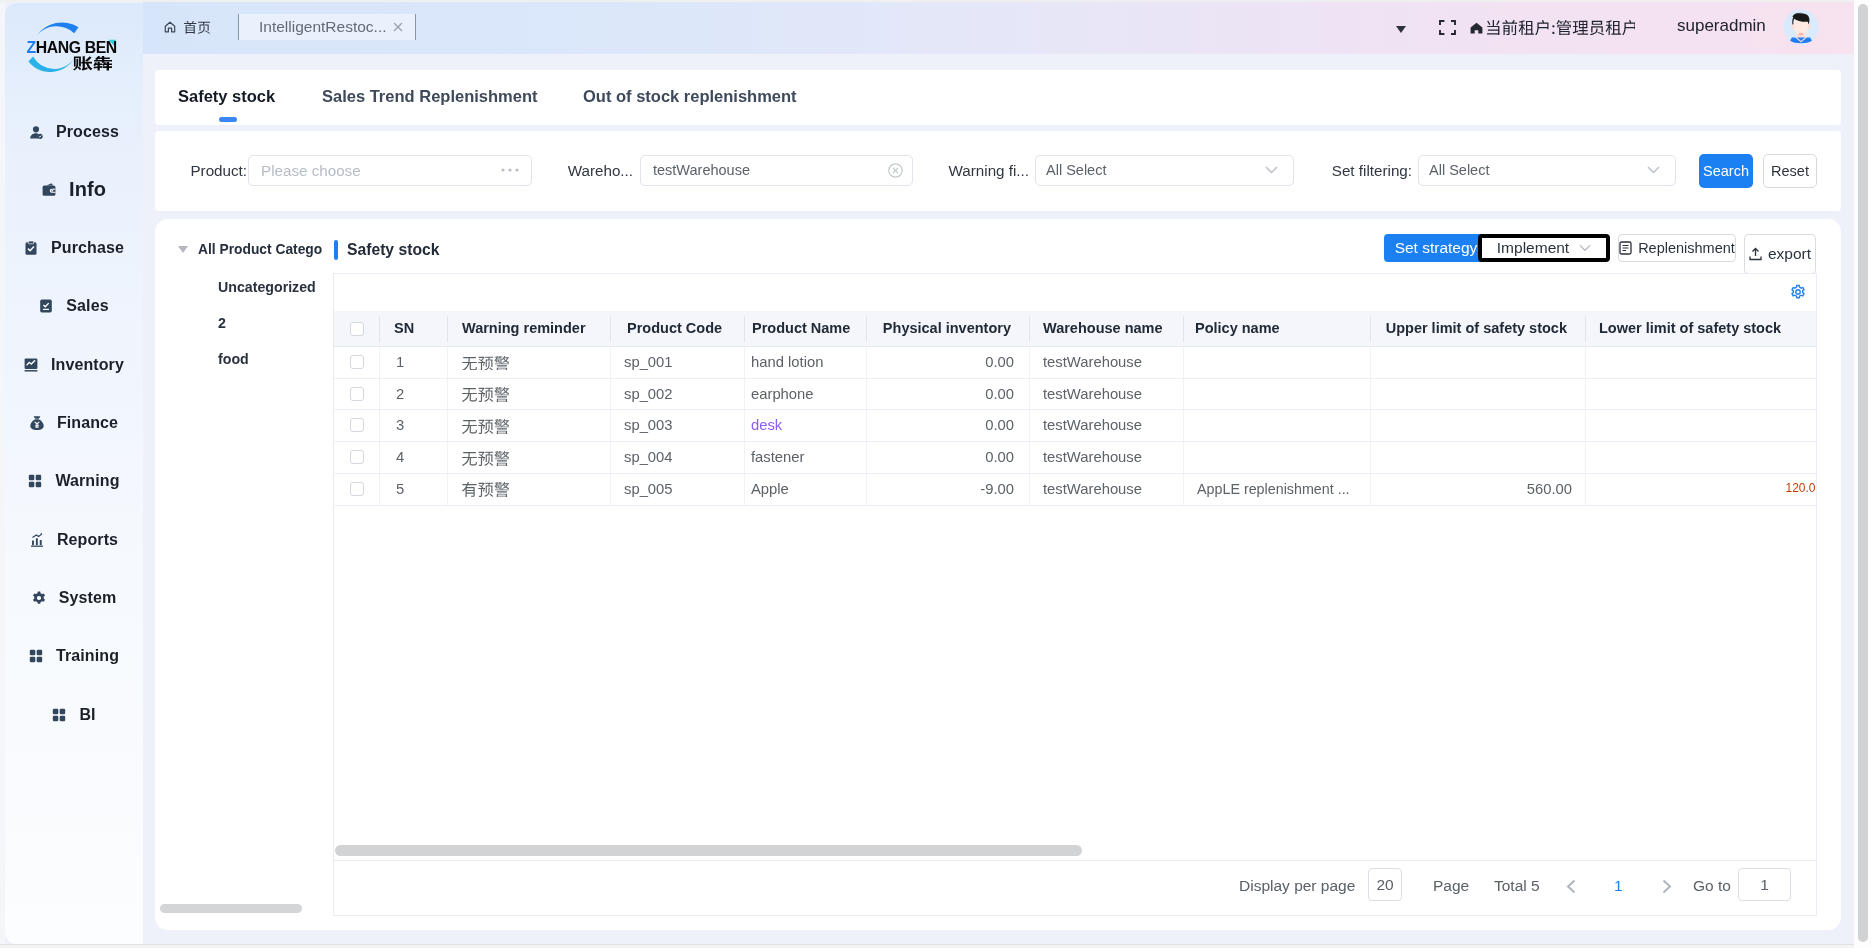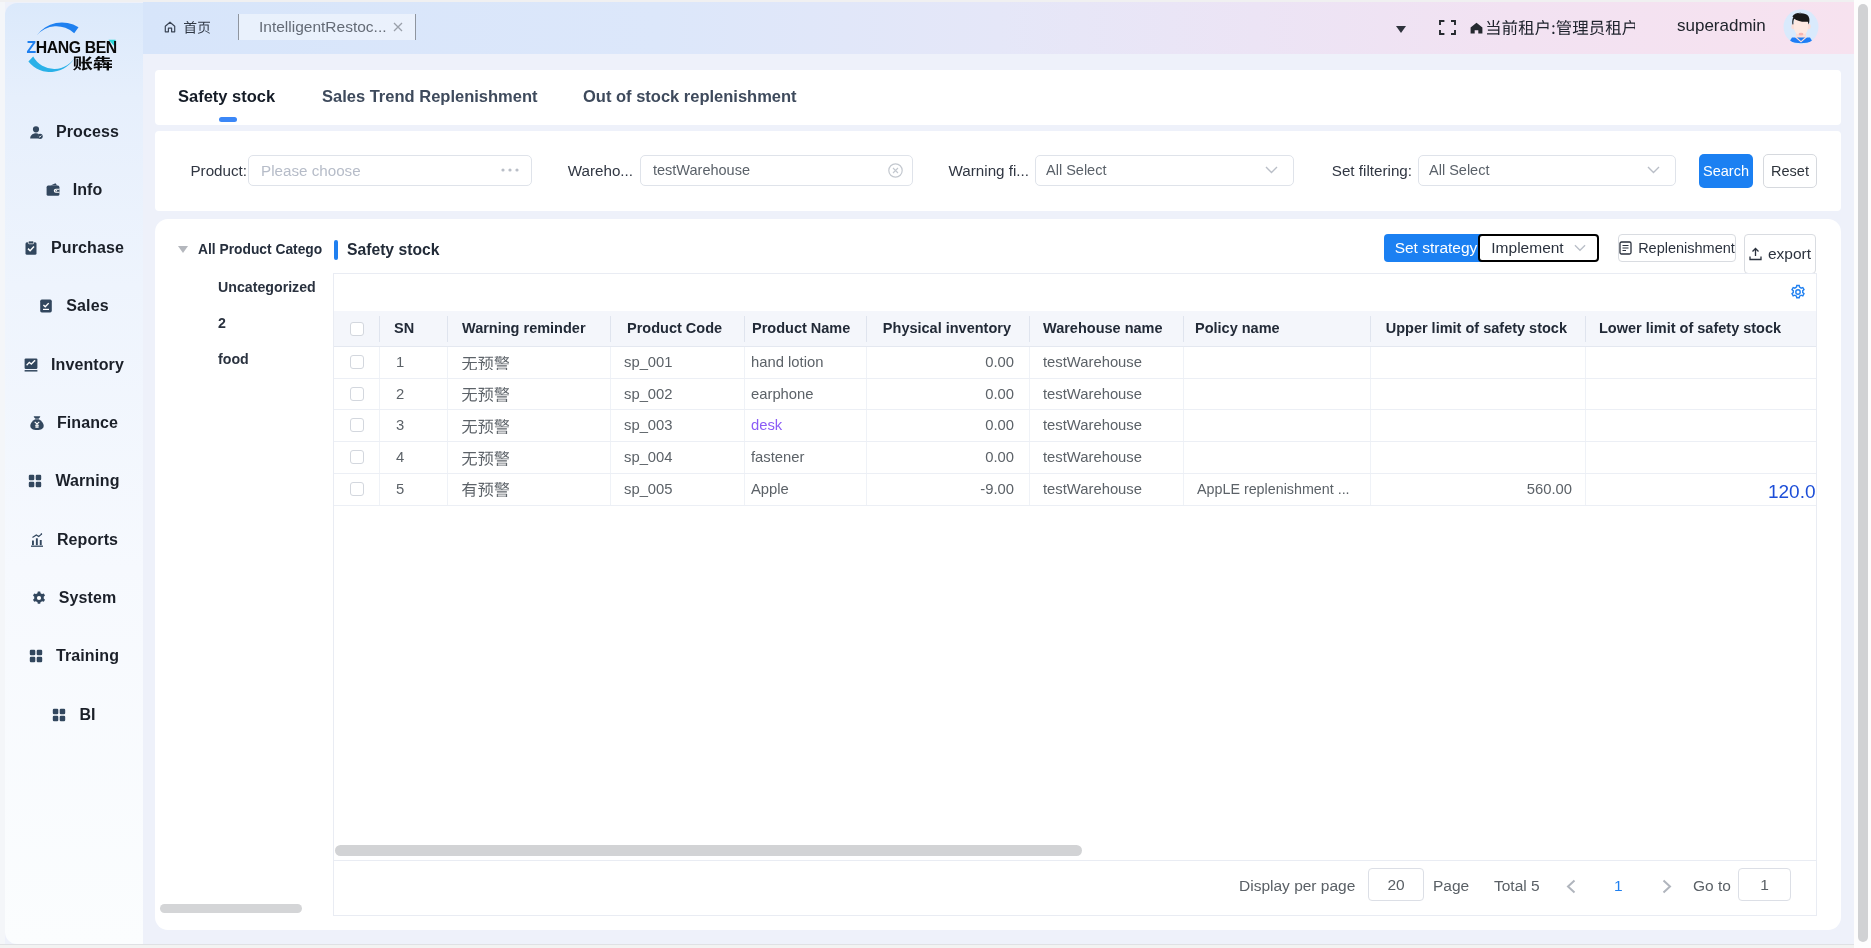--- a/index.html
+++ b/index.html
@@ -31,21 +31,21 @@
     <span style="font-size:16px;font-weight:bold;color:#1b2029;letter-spacing:0.1px">Process</span>
   </div>
 <div class="abs" style="left:4px;top:175.8px;width:139px;height:28px;display:flex;align-items:center;justify-content:center;gap:12px;">
     <svg width="16" height="16" viewBox="0 0 16 16" style="flex:none">
       <path d="M5.5 3.5l5-2.3 1.6 2.3z" fill="#32475e"></path>
       <rect x="1.6" y="3.6" width="12.8" height="10.2" rx="1.6" fill="#32475e"></rect>
       <path d="M14.4 6.8h-3.6a2 2 0 0 0 0 4h3.6z" fill="#fff"></path>
       <path d="M14.4 7.8h-3.2a1 1 0 0 0 0 2h3.2z" fill="#32475e"></path>
       <circle cx="11.4" cy="8.8" r=".8" fill="#fff"></circle>
     </svg>
-    <span style="font-size:16px;font-weight:bold;color:#1b2029;letter-spacing:0.1px">Info</span>
+    <span style="font-size:20px;font-weight:bold;color:#1b2029;letter-spacing:0.1px">Info</span>
   </div>
 <div class="abs" style="left:4px;top:234.1px;width:139px;height:28px;display:flex;align-items:center;justify-content:center;gap:12px;">
     <svg width="16" height="16" viewBox="0 0 16 16" style="flex:none">
       <rect x="2.5" y="2.2" width="11" height="12.6" rx="1.5" fill="#32475e"></rect>
       <rect x="5.3" y="1" width="5.4" height="2.8" rx=".9" fill="#32475e" stroke="#fff" stroke-width=".7"></rect>
       <path d="M5 8.6l2.1 2.1 3.9-4.2" stroke="#fff" stroke-width="1.5" fill="none"></path>
     </svg>
     <span style="font-size:16px;font-weight:bold;color:#1b2029;letter-spacing:0.1px">Purchase</span>
   </div>
 <div class="abs" style="left:4px;top:292.4px;width:139px;height:28px;display:flex;align-items:center;justify-content:center;gap:12px;">
@@ -198,21 +198,21 @@
 <div class="abs" style="left:218px;top:315px;font-size:14.2px;font-weight:bold;color:#2a323f;">2</div>
 <div class="abs" style="left:218px;top:351px;font-size:14.2px;font-weight:bold;color:#2a323f;">food</div>
 <div class="abs" style="left:160px;top:904px;width:142px;height:9px;border-radius:4.5px;background:#d4d5d7;"></div>
 <div class="abs" style="left:333.5px;top:239.5px;width:4.5px;height:20px;border-radius:2px;background:#2080f0;"></div>
 <div class="abs" style="left:347px;top:241px;font-size:15.7px;font-weight:bold;color:#222b38;">Safety stock</div>
 <div class="btn" style="left:1344px;top:234px;width:126px;height:28px;background:#1b80f2;color:#fff;gap:7px;margin-left:40px;">Set strategy
 <svg width="15" height="15" viewBox="0 0 16 16">
       <path d="M6.8 1.5h2.4l.4 1.7a5 5 0 0 1 1.5.9l1.7-.6 1.2 2.1-1.3 1.2a5 5 0 0 1 0 1.7l1.3 1.2-1.2 2.1-1.7-.6a5 5 0 0 1-1.5.9l-.4 1.7H6.8l-.4-1.7a5 5 0 0 1-1.5-.9l-1.7.6-1.2-2.1 1.3-1.2a5 5 0 0 1 0-1.7L2 5.6l1.2-2.1 1.7.6a5 5 0 0 1 1.5-.9z" fill="none" stroke="#fff" stroke-width="1.2"></path>
       <circle cx="8" cy="8" r="2.1" fill="none" stroke="#fff" stroke-width="1.2"></circle>
     </svg></div>
-<div class="btn" style="left:1478px;top:234px;width:121px;height:28px;background:#fff;border:2px solid #000000;color:#2b323e;gap:10px;">Implement
+<div class="btn" style="left:1478px;top:234px;width:132px;height:28px;background:#fff;border:4px solid #000000;color:#2b323e;gap:10px;">Implement
 <svg width="12" height="8" viewBox="0 0 13 8">
       <path d="M1 1l5.5 5.5L12 1" stroke="#b9bec7" stroke-width="1.4" fill="none"></path>
     </svg></div>
 <div class="btn" style="left:1618px;top:234px;width:118px;height:28px;background:#fff;border:1px solid #d9dce1;color:#2b323e;gap:6px;font-size:14.5px;">
 <svg width="13" height="14" viewBox="0 0 13 14">
       <rect x="1" y="1" width="11" height="12" rx="1.5" fill="none" stroke="#2b323e" stroke-width="1.3"></rect>
       <path d="M3.5 4.5h6M3.5 7h6M3.5 9.5h3.5" stroke="#2b323e" stroke-width="1.1"></path>
     </svg>Replenishment</div>
 <div class="btn" style="left:1744px;top:234px;width:72px;height:40px;background:#fff;border:1px solid #d9dce1;color:#2b323e;gap:6px;">
 <svg width="13" height="14" viewBox="0 0 13 14">
@@ -298,25 +298,25 @@
 <div class="abs" style="left:396px;top:480.7px;font-size:14.8px;color:#5c6268;">5</div>
 <svg style="position:absolute;left:461.9px;top:482.4px" width="47.3" height="14.9" viewBox="0.6 -13.6 47.3 14.9" preserveAspectRatio="none">
     <path d="M6.3 -13.6C6.1 -12.9 5.9 -12.2 5.6 -11.5H1.0V-10.4H5.1C4.1 -8.2 2.6 -6.3 0.6 -4.9C0.9 -4.7 1.3 -4.3 1.4 -4.0C2.4 -4.7 3.4 -5.6 4.1 -6.6V1.3H5.3V-1.9H12.1V-0.2C12.1 0.0 12.0 0.1 11.8 0.1C11.5 0.1 10.5 0.1 9.4 0.1C9.6 0.4 9.7 0.9 9.8 1.2C11.2 1.2 12.1 1.2 12.6 1.1C13.2 0.9 13.3 0.5 13.3 -0.2V-8.5H5.4C5.8 -9.1 6.1 -9.7 6.4 -10.4H15.2V-11.5H6.9C7.2 -12.1 7.4 -12.7 7.6 -13.3ZM5.3 -4.7H12.1V-3.0H5.3ZM5.3 -5.7V-7.4H12.1V-5.7Z M27.1 -8.0V-4.8C27.1 -3.1 26.7 -0.9 22.8 0.3C23.1 0.6 23.4 1.0 23.6 1.2C27.7 -0.3 28.2 -2.7 28.2 -4.8V-8.0ZM27.9 -1.4C29.0 -0.6 30.3 0.6 30.9 1.3L31.8 0.4C31.1 -0.3 29.8 -1.4 28.8 -2.2ZM17.6 -9.8C18.6 -9.2 19.9 -8.3 20.8 -7.6H16.8V-6.5H19.5V-0.2C19.5 0.0 19.4 0.1 19.2 0.1C19.0 0.1 18.2 0.1 17.4 0.1C17.5 0.4 17.7 0.9 17.8 1.3C18.9 1.3 19.6 1.2 20.1 1.1C20.5 0.9 20.7 0.5 20.7 -0.1V-6.5H22.4C22.1 -5.7 21.8 -4.8 21.5 -4.1L22.4 -3.9C22.8 -4.8 23.3 -6.2 23.8 -7.5L23.0 -7.7L22.8 -7.6H21.7L22.0 -8.0C21.7 -8.3 21.2 -8.7 20.6 -9.1C21.5 -10.0 22.6 -11.2 23.3 -12.4L22.5 -12.9L22.3 -12.8H17.2V-11.7H21.5C21.0 -11.0 20.3 -10.2 19.7 -9.7L18.3 -10.6ZM24.3 -10.2V-2.5H25.4V-9.1H29.9V-2.5H31.1V-10.2H27.9L28.5 -11.8H31.7V-12.9H23.7V-11.8H27.2C27.1 -11.3 26.9 -10.7 26.8 -10.2Z M35.5 -3.2V-2.4H45.5V-3.2ZM35.5 -4.6V-3.9H45.5V-4.6ZM35.4 -1.7V1.3H36.5V0.8H44.5V1.3H45.7V-1.7ZM36.5 0.1V-1.0H44.5V0.1ZM39.6 -6.9C39.7 -6.7 39.9 -6.4 40.0 -6.1H33.5V-5.3H47.5V-6.1H41.3C41.1 -6.5 40.9 -6.9 40.6 -7.2ZM34.8 -11.6C34.5 -10.8 33.9 -9.9 32.9 -9.3C33.2 -9.2 33.5 -8.8 33.6 -8.6C33.9 -8.8 34.1 -9.0 34.3 -9.2V-7.0H35.2V-7.4H37.6C37.7 -7.2 37.8 -7.0 37.8 -6.8C38.2 -6.8 38.7 -6.8 38.9 -6.8C39.3 -6.8 39.5 -6.9 39.7 -7.1C40.0 -7.5 40.1 -8.3 40.2 -10.6C40.3 -10.7 40.3 -11.0 40.3 -11.0H35.6L35.8 -11.5L35.6 -11.5H36.2V-12.1H38.0V-11.5H39.1V-12.1H41.0V-12.9H39.1V-13.6H38.0V-12.9H36.2V-13.6H35.2V-12.9H33.3V-12.1H35.2V-11.6ZM42.7 -13.6C42.3 -12.2 41.4 -10.9 40.3 -10.1C40.6 -9.9 41.0 -9.6 41.2 -9.5C41.5 -9.8 41.9 -10.2 42.2 -10.6C42.6 -9.9 43.0 -9.3 43.5 -8.8C42.8 -8.3 41.9 -7.9 40.9 -7.7C41.1 -7.5 41.4 -7.0 41.5 -6.8C42.5 -7.1 43.5 -7.6 44.3 -8.2C45.1 -7.5 46.1 -6.9 47.3 -6.6C47.4 -6.9 47.7 -7.3 48.0 -7.5C46.9 -7.8 45.9 -8.2 45.1 -8.8C45.7 -9.5 46.3 -10.4 46.6 -11.4H47.8V-12.3H43.2C43.4 -12.6 43.6 -13.0 43.7 -13.4ZM45.5 -11.4C45.3 -10.6 44.8 -10.0 44.3 -9.4C43.7 -10.0 43.2 -10.7 42.8 -11.4ZM39.2 -10.3C39.1 -8.6 39.0 -7.9 38.8 -7.7C38.7 -7.6 38.6 -7.6 38.5 -7.6L38.1 -7.6V-9.8H34.8L35.2 -10.3ZM35.2 -9.1H37.1V-8.1H35.2Z" fill="#5c6268"></path>
   </svg>
 <div class="abs" style="left:624px;top:480.7px;font-size:14.8px;color:#5c6268;">sp_005</div>
 <div class="abs" style="left:751px;top:480.7px;font-size:14.8px;color:#5c6268;">Apple</div>
 <div class="abs" style="right:857px;top:480.7px;font-size:14.8px;color:#5c6268;">-9.00</div>
 <div class="abs" style="left:1043px;top:480.7px;font-size:14.8px;color:#5c6268;">testWarehouse</div>
 <div class="abs" style="left:1197px;top:480.7px;font-size:14.3px;color:#5c6268;">AppLE replenishment ...</div>
 <div class="abs" style="right:299px;top:480.7px;font-size:14.8px;color:#5c6268;">560.00</div>
-<div class="abs" style="right:55.5px;top:480.7px;font-size:19px;color:#1d4ed8;">120.0</div>
+<div class="abs" style="right:55.5px;top:480.7px;font-size:12px;color:#c2410c;">120.0</div>
 <div class="abs" style="left:335px;top:845px;width:747px;height:11px;border-radius:5.5px;background:#d2d3d5;"></div>
 <div class="abs" style="left:333px;top:860px;width:1484px;height:1px;background:#e9ecf3;"></div>
 <div class="abs" style="left:1239px;top:877px;font-size:15.5px;color:#5a6066;">Display per page</div>
-<div class="abs" style="left:1368px;top:868px;width:56px;height:33px;border:1px solid #dcdfe6;border-radius:4px;display:flex;align-items:center;justify-content:center;font-size:15.5px;color:#5a6066;">20</div>
+<div class="abs" style="left:1368px;top:868px;width:34px;height:33px;border:1px solid #dcdfe6;border-radius:4px;display:flex;align-items:center;justify-content:center;font-size:15.5px;color:#5a6066;">20</div>
 <div class="abs" style="left:1433px;top:877px;font-size:15.5px;color:#5a6066;">Page</div>
 <div class="abs" style="left:1494px;top:877px;font-size:15.5px;color:#5a6066;">Total 5</div>
 <svg class="abs" style="left:1566px;top:879px" width="10" height="15" viewBox="0 0 10 15">
     <path d="M8.5 1.5L2 7.5l6.5 6" stroke="#b0b5bd" stroke-width="2" fill="none"></path>
   </svg>
 <div class="abs" style="left:1614px;top:877px;font-size:15.5px;color:#2080f0;">1</div>
 <svg class="abs" style="left:1662px;top:879px" width="10" height="15" viewBox="0 0 10 15">
     <path d="M1.5 1.5L8 7.5l-6.5 6" stroke="#b0b5bd" stroke-width="2" fill="none"></path>
   </svg>
 <div class="abs" style="left:1693px;top:877px;font-size:15.5px;color:#5a6066;">Go to</div>

